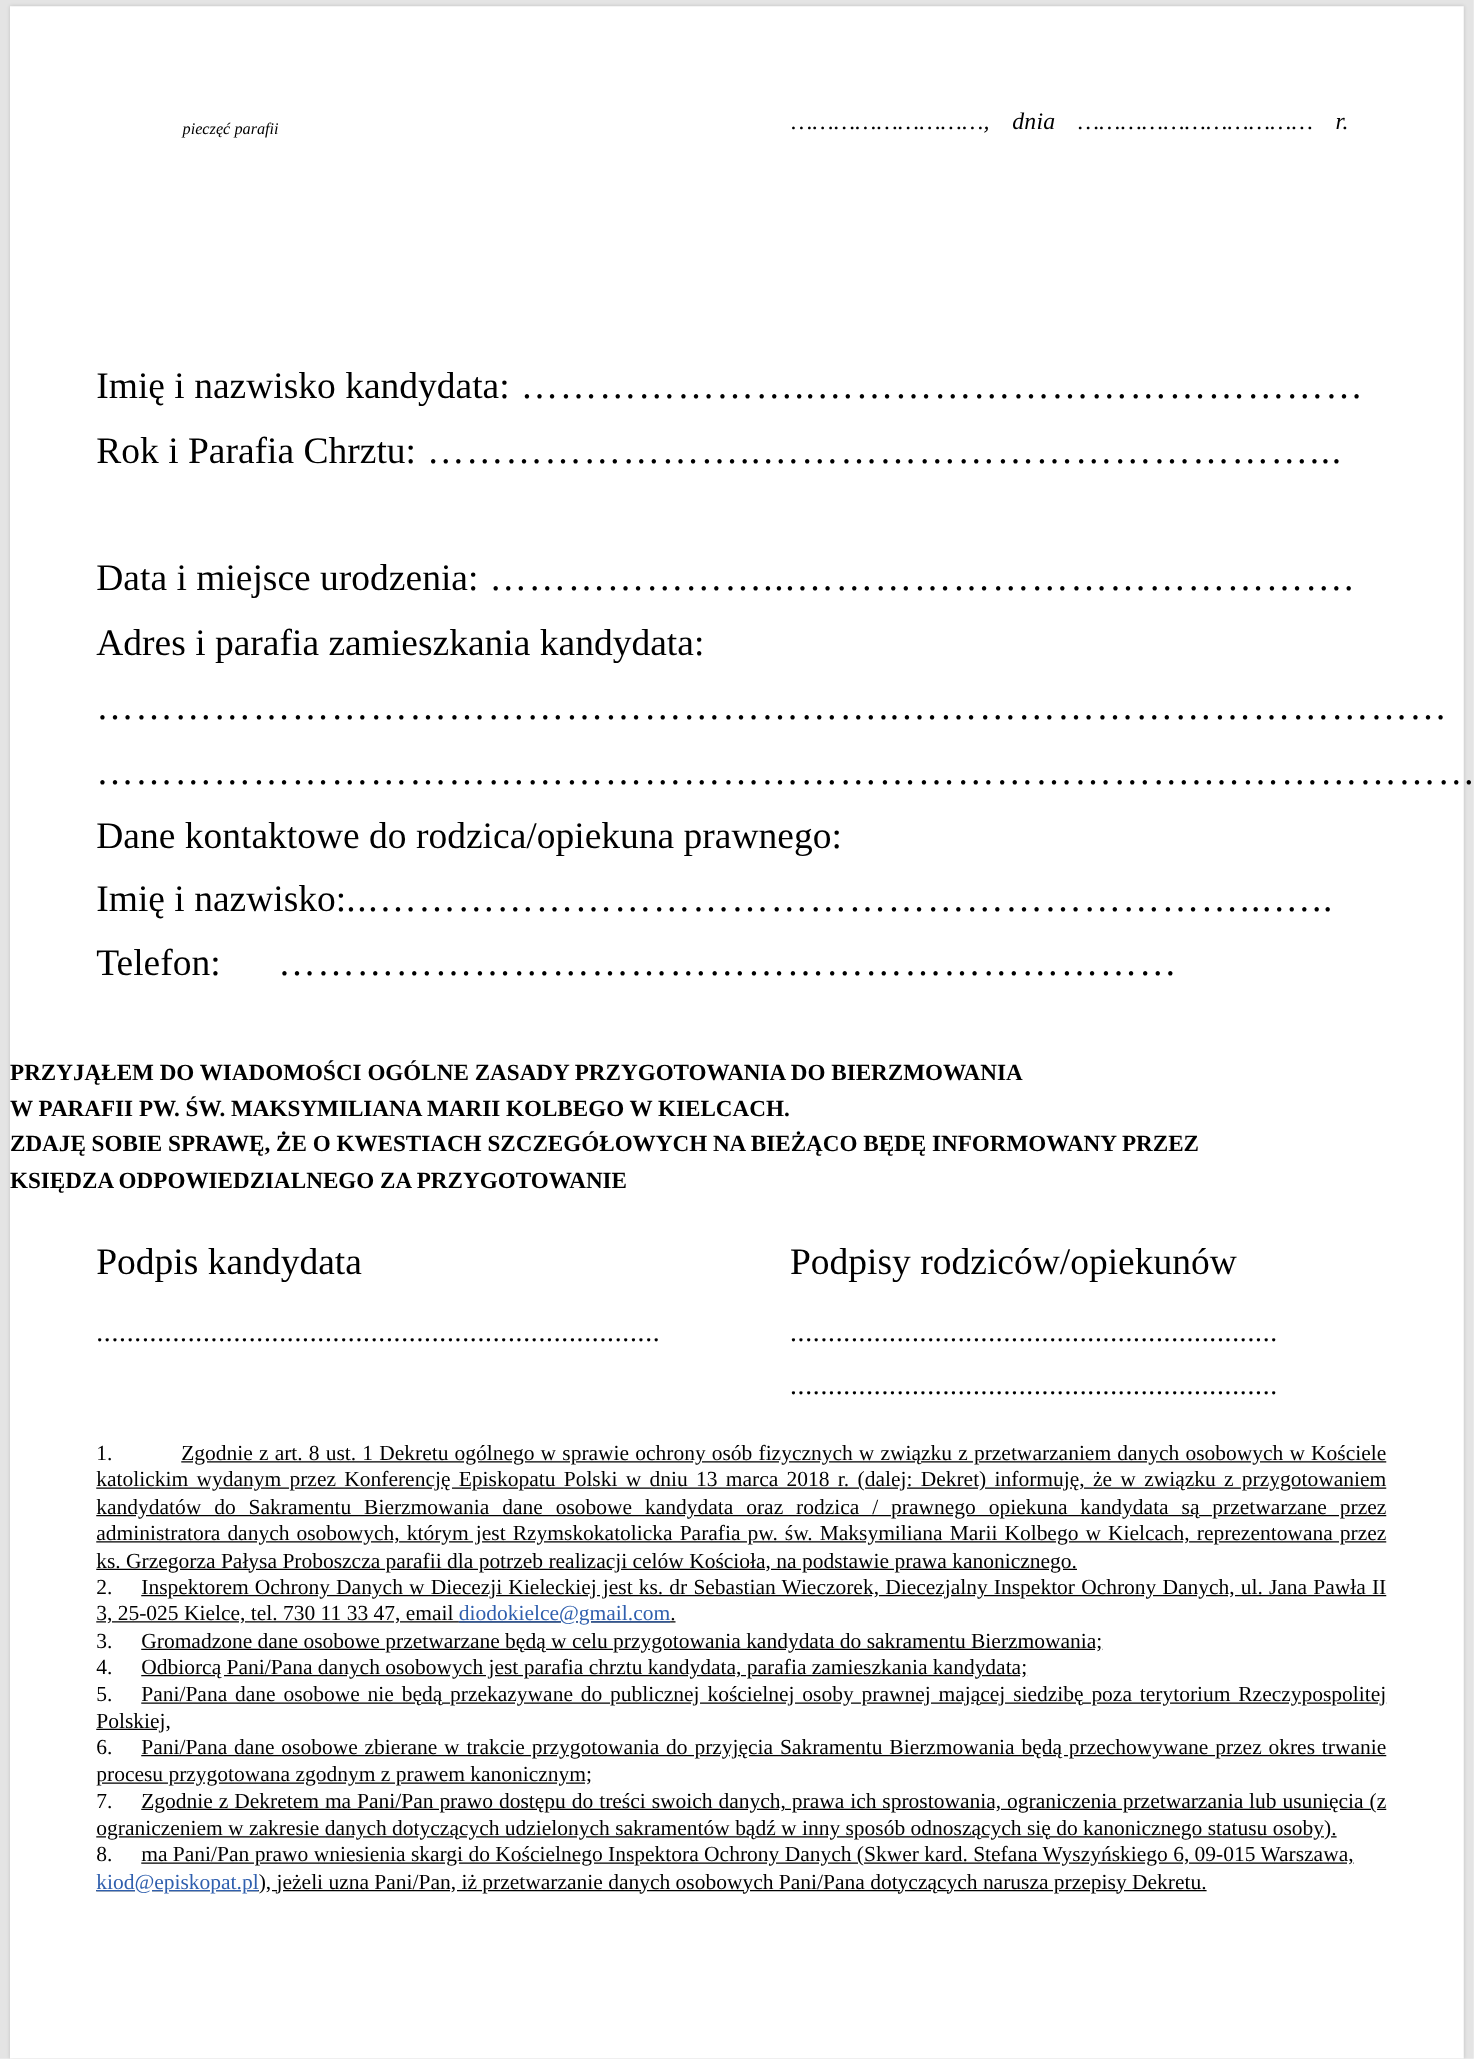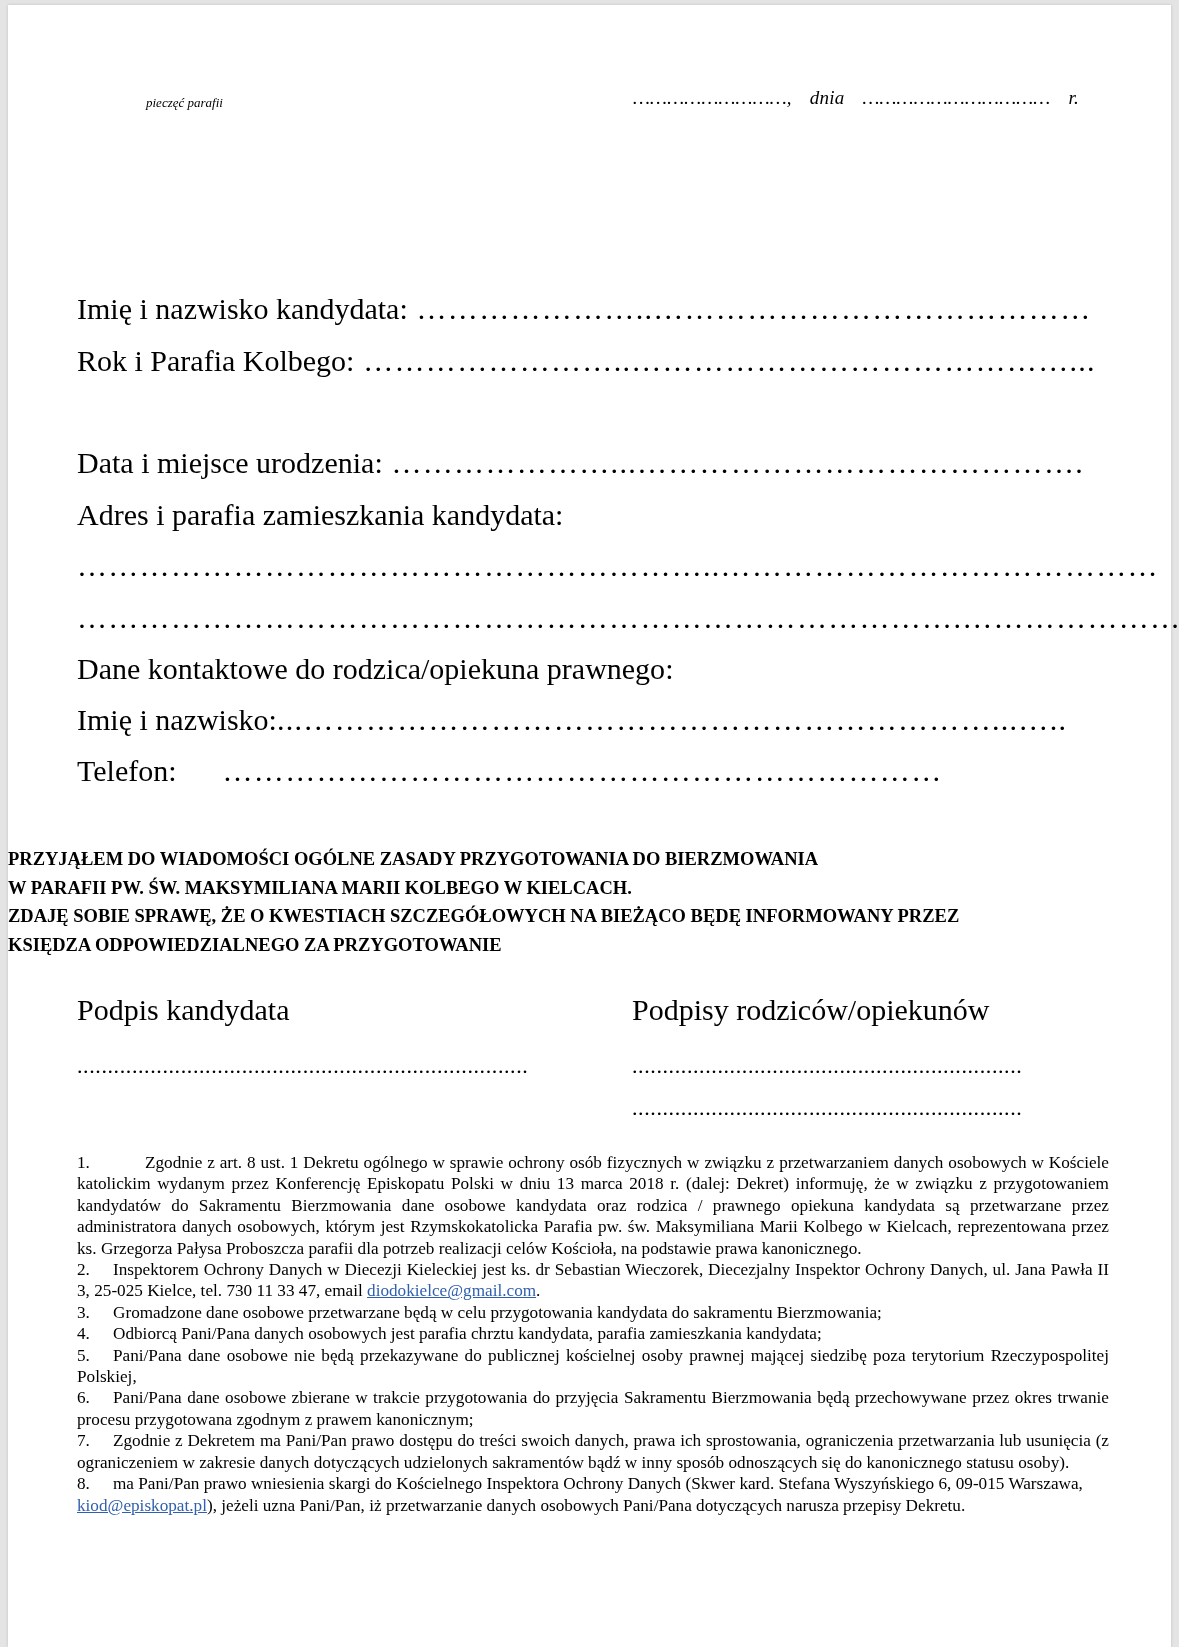--- a/index.html
+++ b/index.html
@@ -34,21 +34,21 @@
     text-align: left; font-weight: bold; font-size: 18.5px; line-height: 28.5px;
   }
   .sig-label { font-size: 30px; }
   .sig-dots { font-size: 22px; letter-spacing: 0.6px; }
   .klauzula-title {
     left: 0; width: 1163px; top: 1108px; text-align: center;
     font-weight: bold; font-size: 18px;
   }
   .clauses {
     position: absolute; left: 69px; top: 1147px; width: 1032px;
-    font-size: 17.2px; line-height: 21.4px; text-align: justify;
+    font-size: 17.2px; line-height: 21.4px; text-align: justify; text-decoration: underline;
   }
   .clauses p { margin: 0; }
   .clauses .num { display: inline-block; width: 36px; }
   .clauses .num.first { width: 68px; }
   .link { color: #2f5fae; text-decoration: underline; }
 </style>
 </head>
 <body>
 
 <div class="page">
@@ -56,21 +56,21 @@
   <div class="abs stamp">pieczęć parafii</div>
   <div class="abs dateline">
     <span>………………………,</span><span class="gap"></span><span>dnia</span><span class="gap"></span><span>……………………………</span><span class="gap"></span><span>r.</span>
   </div>
 
 
   <div class="abs field" style="top:243px">
     <b>Imię i nazwisko kandydata</b><span>:</span><span class="dots"> …………………..……………………………………</span>
   </div>
   <div class="abs field" style="top:295px">
-    <b>Rok i Parafia Kolbego</b><span>:</span><span class="dots"> ……………………..……………………………………...</span>
+    <b>Rok i Parafia Chrztu</b><span>:</span><span class="dots"> ……………………..……………………………………...</span>
   </div>
   <div class="abs field" style="top:397px">
     <b>Data i miejsce urodzenia</b><span>:</span><span class="dots"> …………………...…………………………………….</span>
   </div>
   <div class="abs field" style="top:449px">
     <b>Adres i parafia zamieszkania kandydata</b><span>:</span>
   </div>
   <div class="abs dotsline" style="top:500px">……………………………………………………..……………………………………</div>
   <div class="abs dotsline" style="top:552px">………………………………………………………………………….……………………</div>
 

